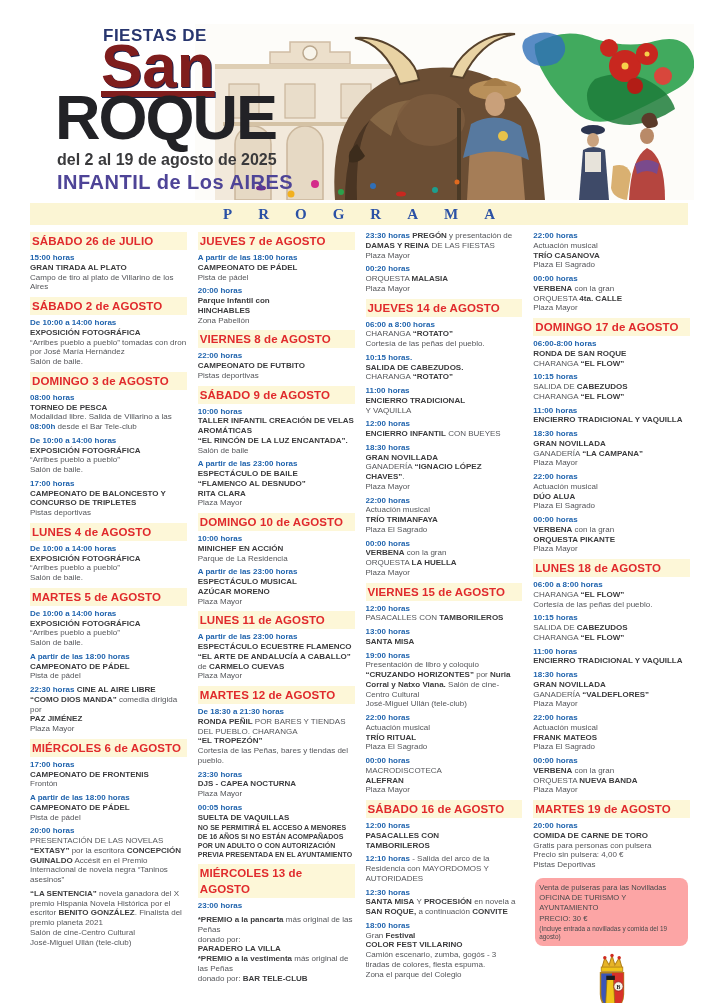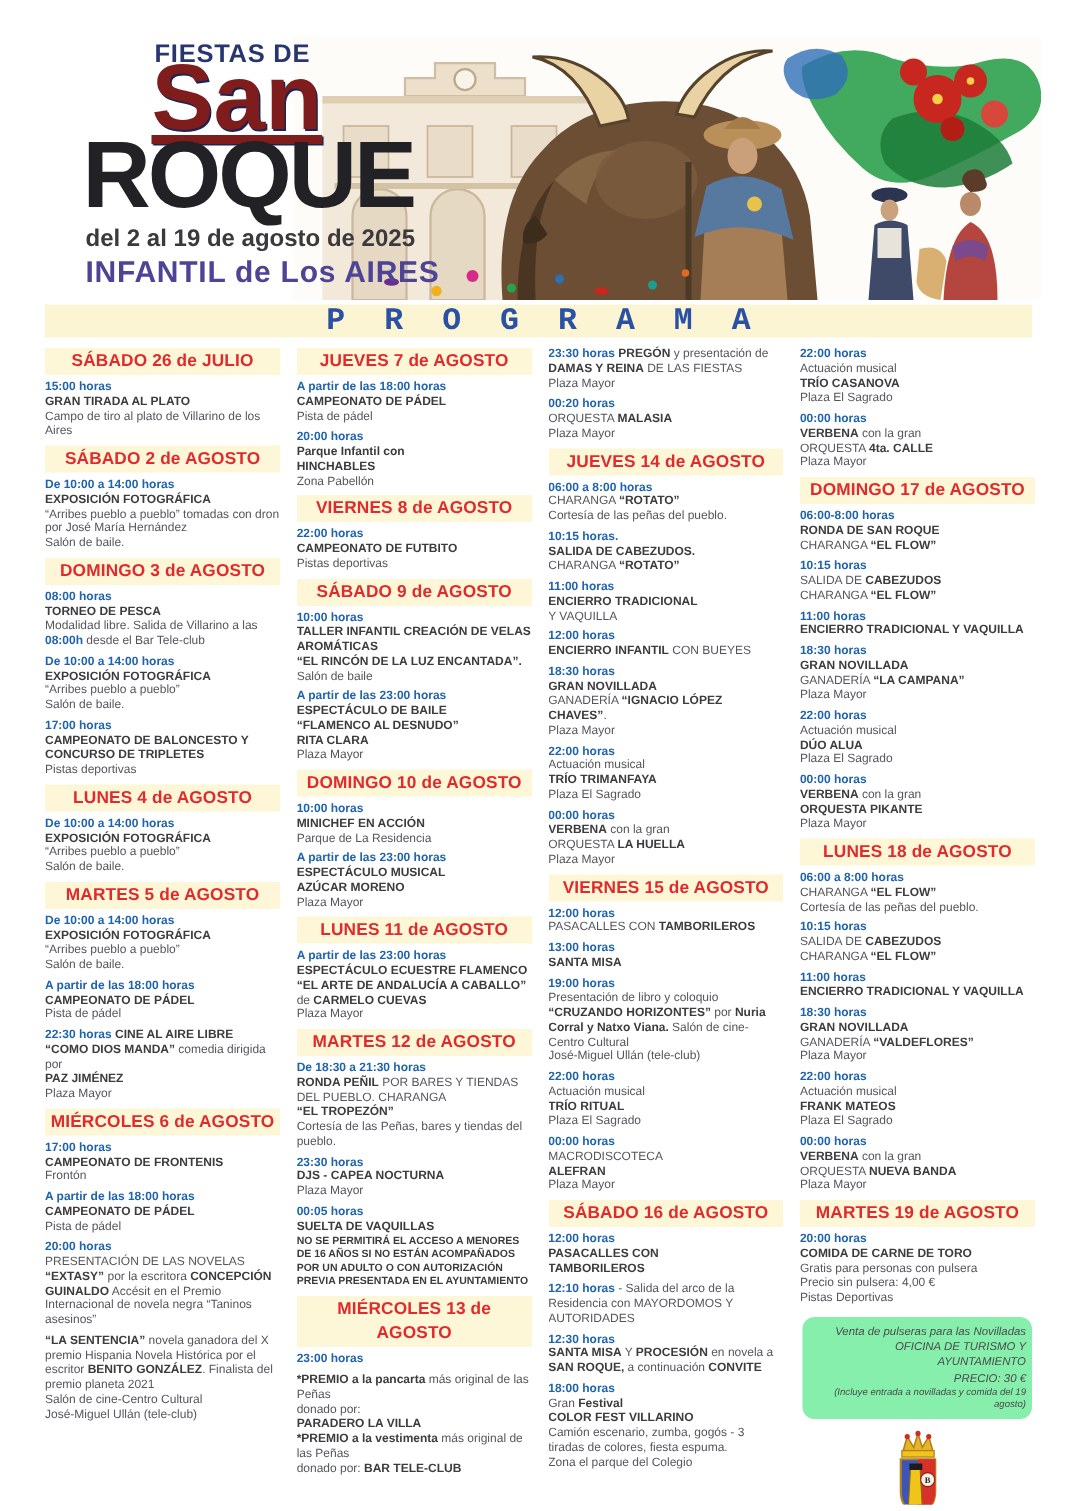--- a/index.html
+++ b/index.html
@@ -13,39 +13,39 @@
   .kicker{margin:0 0 0 48px;font-size:17px;font-weight:bold;letter-spacing:.5px;color:#28366f;}
   .san{margin:-6px 0 0 46px;font-size:62px;line-height:.85;font-weight:bold;color:#7f1d1d;
        text-shadow:1px 1px 0 #1b2350;text-decoration:underline;}
   .roque{margin:-4px 0 0 0;font-size:63px;line-height:.9;font-weight:bold;letter-spacing:-2px;color:#222226;}
   .dates{margin:6px 0 0 2px;font-size:16px;font-weight:bold;color:#3a3a3c;}
   .town{margin:2px 0 0 2px;font-size:20px;font-weight:bold;color:#4e4497;letter-spacing:.5px;}
 
   
   .programa{position:absolute;top:203px;left:30px;width:658px;height:22px;background:#fbf5d4;
             display:flex;align-items:center;justify-content:center;}
-  .programa span{font-family:Liberation Mono, monospace;font-weight:bold;font-size:21px;color:#2b51a5;
+  .programa span{font-family:Liberation Serif, serif;font-weight:bold;font-size:15px;color:#2b51a5;
                  letter-spacing:26px;text-indent:26px;}
 
   
   .grid{position:absolute;top:231px;left:30px;width:660px;height:772px;
         display:grid;grid-template-columns:repeat(4,1fr);column-gap:11px;}
   .col{overflow:hidden;}
   .day{display:block;background:#fdf7d8;color:#e02a2c;font-weight:bold;font-size:11.5px;
-       line-height:16px;padding:1px 2px;margin:5px 0 3px;letter-spacing:.1px;text-align:center;}
+       line-height:16px;padding:1px 2px;margin:5px 0 3px;letter-spacing:.1px;}
   .flow > .day:first-child{margin-top:1px;}
   .ev{margin:0 0 4px;font-size:8px;line-height:1.22;color:#55565a;}
   .ln{display:block;}
   .r-t{color:#1f63ad;font-weight:bold;}
   .r-b{color:#3c3c3e;font-weight:bold;}
   .r-n{color:#55565a;}
   .r-w{display:block;color:#3c3c3e;font-weight:bold;font-size:7px;line-height:1.25;margin-top:2px;}
 
   
-  .pulserabox{margin:8px 2px 6px;background:#86efac;border-radius:8px;padding:5px 4px;text-align:right;font-style:italic;}
+  .pulserabox{margin:8px 2px 6px;background:#fca5a5;border-radius:8px;padding:5px 4px;text-align:left;}
   .pulserabox .pl{display:block;font-size:7.6px;line-height:1.35;color:#4a4a4c;}
   .pulserabox .pl-small{display:block;font-size:6.4px;line-height:1.3;color:#4a4a4c;margin-top:1px;}
   .crestwrap{text-align:center;margin-top:6px;}
 </style>
 </head>
 <body>
 
 <div class="page">
 
   <div class="header">

